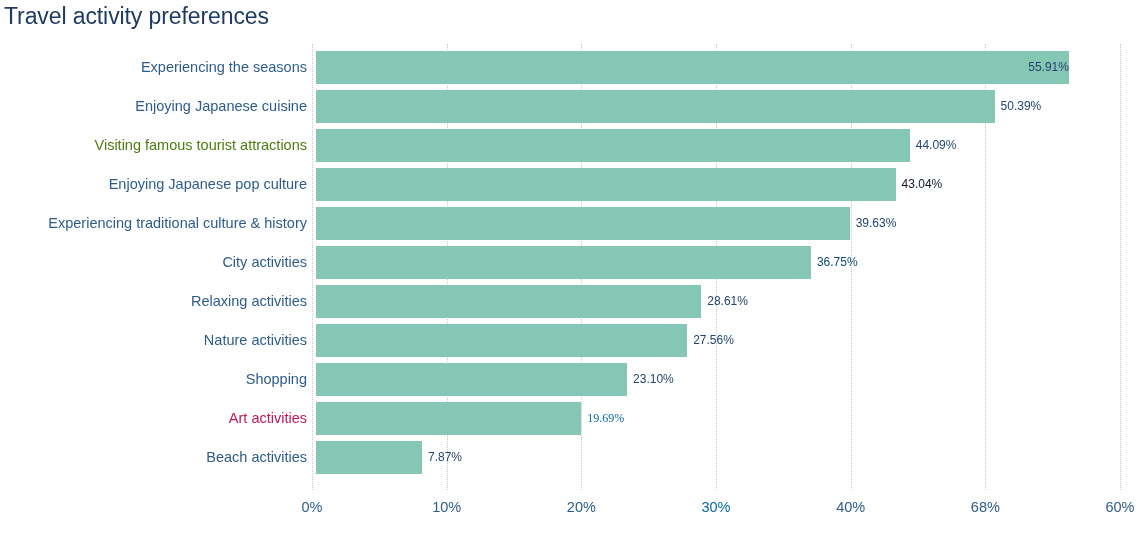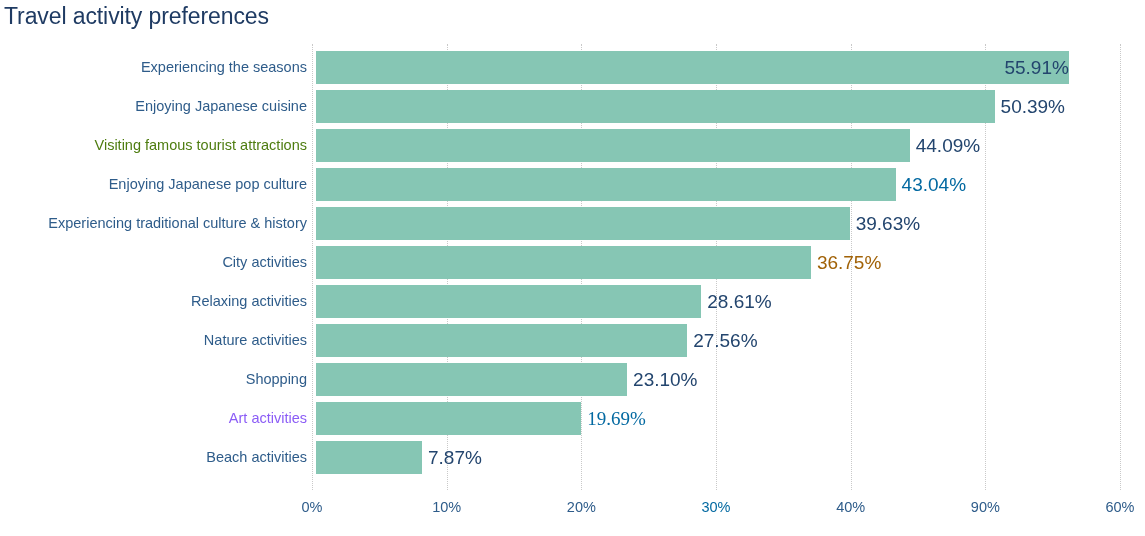--- a/index.html
+++ b/index.html
@@ -91,21 +91,21 @@
     top: 0;
     height: 33px;
     background: #86c6b4;
   }
 
   .bar-value {
     position: absolute;
     top: 0;
     height: 33px;
     line-height: 33px;
-    font-size: 19px;
+    font-size: 12px;
     color: #23456e;
     white-space: nowrap;
   }
   .bar-value.outside {
     padding-left: 6px;
   }
   .bar-value.inside {
     padding-right: 8px;
     text-align: right;
   }
@@ -157,63 +157,63 @@
           <div class="bar-value outside" style="color: rgb(35, 69, 110); left: 990.585px;">50.39%</div>
         </div>
         <div class="bar-row" style="top: 85px;">
           <div class="cat-label" style="color: #4d7c0f;">Visiting famous tourist attractions</div>
           <div class="bar" style="width: 593.745px; background: rgb(134, 198, 180);"></div>
           <div class="bar-value outside" style="color: rgb(35, 69, 110); left: 905.745px;">44.09%</div>
         </div>
         <div class="bar-row" style="top: 124px;">
           <div class="cat-label" style="color: rgb(46, 92, 138);">Enjoying Japanese pop culture</div>
           <div class="bar" style="width: 579.605px; background: rgb(134, 198, 180);"></div>
-          <div class="bar-value outside" style="color: #0369a1; left: 891.605px;">43.04%</div>
+          <div class="bar-value outside" style="color: #0f172a; left: 891.605px;">43.04%</div>
         </div>
         <div class="bar-row" style="top: 163px;">
           <div class="cat-label" style="color: rgb(46, 92, 138);">Experiencing traditional culture &amp; history</div>
           <div class="bar" style="width: 533.684px; background: rgb(134, 198, 180);"></div>
           <div class="bar-value outside" style="color: rgb(35, 69, 110); left: 845.684px;">39.63%</div>
         </div>
         <div class="bar-row" style="top: 202px;">
           <div class="cat-label" style="color: rgb(46, 92, 138);">City activities</div>
           <div class="bar" style="width: 494.9px; background: rgb(134, 198, 180);"></div>
-          <div class="bar-value outside" style="color: #a16207; left: 806.9px;">36.75%</div>
+          <div class="bar-value outside" style="color: #0c4a6e; left: 806.9px;">36.75%</div>
         </div>
         <div class="bar-row" style="top: 241px;">
           <div class="cat-label" style="color: rgb(46, 92, 138);">Relaxing activities</div>
           <div class="bar" style="width: 385.281px; background: rgb(134, 198, 180);"></div>
           <div class="bar-value outside" style="color: rgb(35, 69, 110); left: 697.281px;">28.61%</div>
         </div>
         <div class="bar-row" style="top: 280px;">
           <div class="cat-label" style="color: rgb(46, 92, 138);">Nature activities</div>
           <div class="bar" style="width: 371.141px; background: rgb(134, 198, 180);"></div>
           <div class="bar-value outside" style="color: rgb(35, 69, 110); left: 683.141px;">27.56%</div>
         </div>
         <div class="bar-row" style="top: 319px;">
           <div class="cat-label" style="color: rgb(46, 92, 138);">Shopping</div>
           <div class="bar" style="width: 311.08px; background: rgb(134, 198, 180);"></div>
           <div class="bar-value outside" style="color: rgb(35, 69, 110); left: 623.08px;">23.10%</div>
         </div>
         <div class="bar-row" style="top: 358px;">
-          <div class="cat-label" style="color: #8b5cf6;">Art activities</div>
+          <div class="cat-label" style="color: #be185d;">Art activities</div>
           <div class="bar" style="width: 265.159px; background: rgb(134, 198, 180);"></div>
           <div class="bar-value outside" style="color: #0369a1; left: 577.159px; font-family: Liberation Serif, serif;">19.69%</div>
         </div>
         <div class="bar-row" style="top: 397px;">
           <div class="cat-label" style="color: rgb(46, 92, 138);">Beach activities</div>
           <div class="bar" style="width: 105.983px; background: rgb(134, 198, 180);"></div>
           <div class="bar-value outside" style="color: rgb(35, 69, 110); left: 417.983px;">7.87%</div>
         </div>
       </div>
   </div>
 
   <div class="xaxis" id="xaxis">
       <div class="xtick" style="left: 312px; color: rgb(46, 92, 138);">0%</div>
       <div class="xtick" style="left: 446.667px; color: rgb(46, 92, 138);">10%</div>
       <div class="xtick" style="left: 581.333px; color: rgb(46, 92, 138);">20%</div>
       <div class="xtick" style="left: 716px; color: #0369a1;">30%</div>
       <div class="xtick" style="left: 850.667px; color: rgb(46, 92, 138);">40%</div>
-      <div class="xtick" style="left: 985.333px; color: rgb(46, 92, 138);">90%</div>
+      <div class="xtick" style="left: 985.333px; color: rgb(46, 92, 138);">68%</div>
       <div class="xtick" style="left: 1120px; color: rgb(46, 92, 138);">60%</div>
     </div>
 
 </div>
 
 </body></html>

